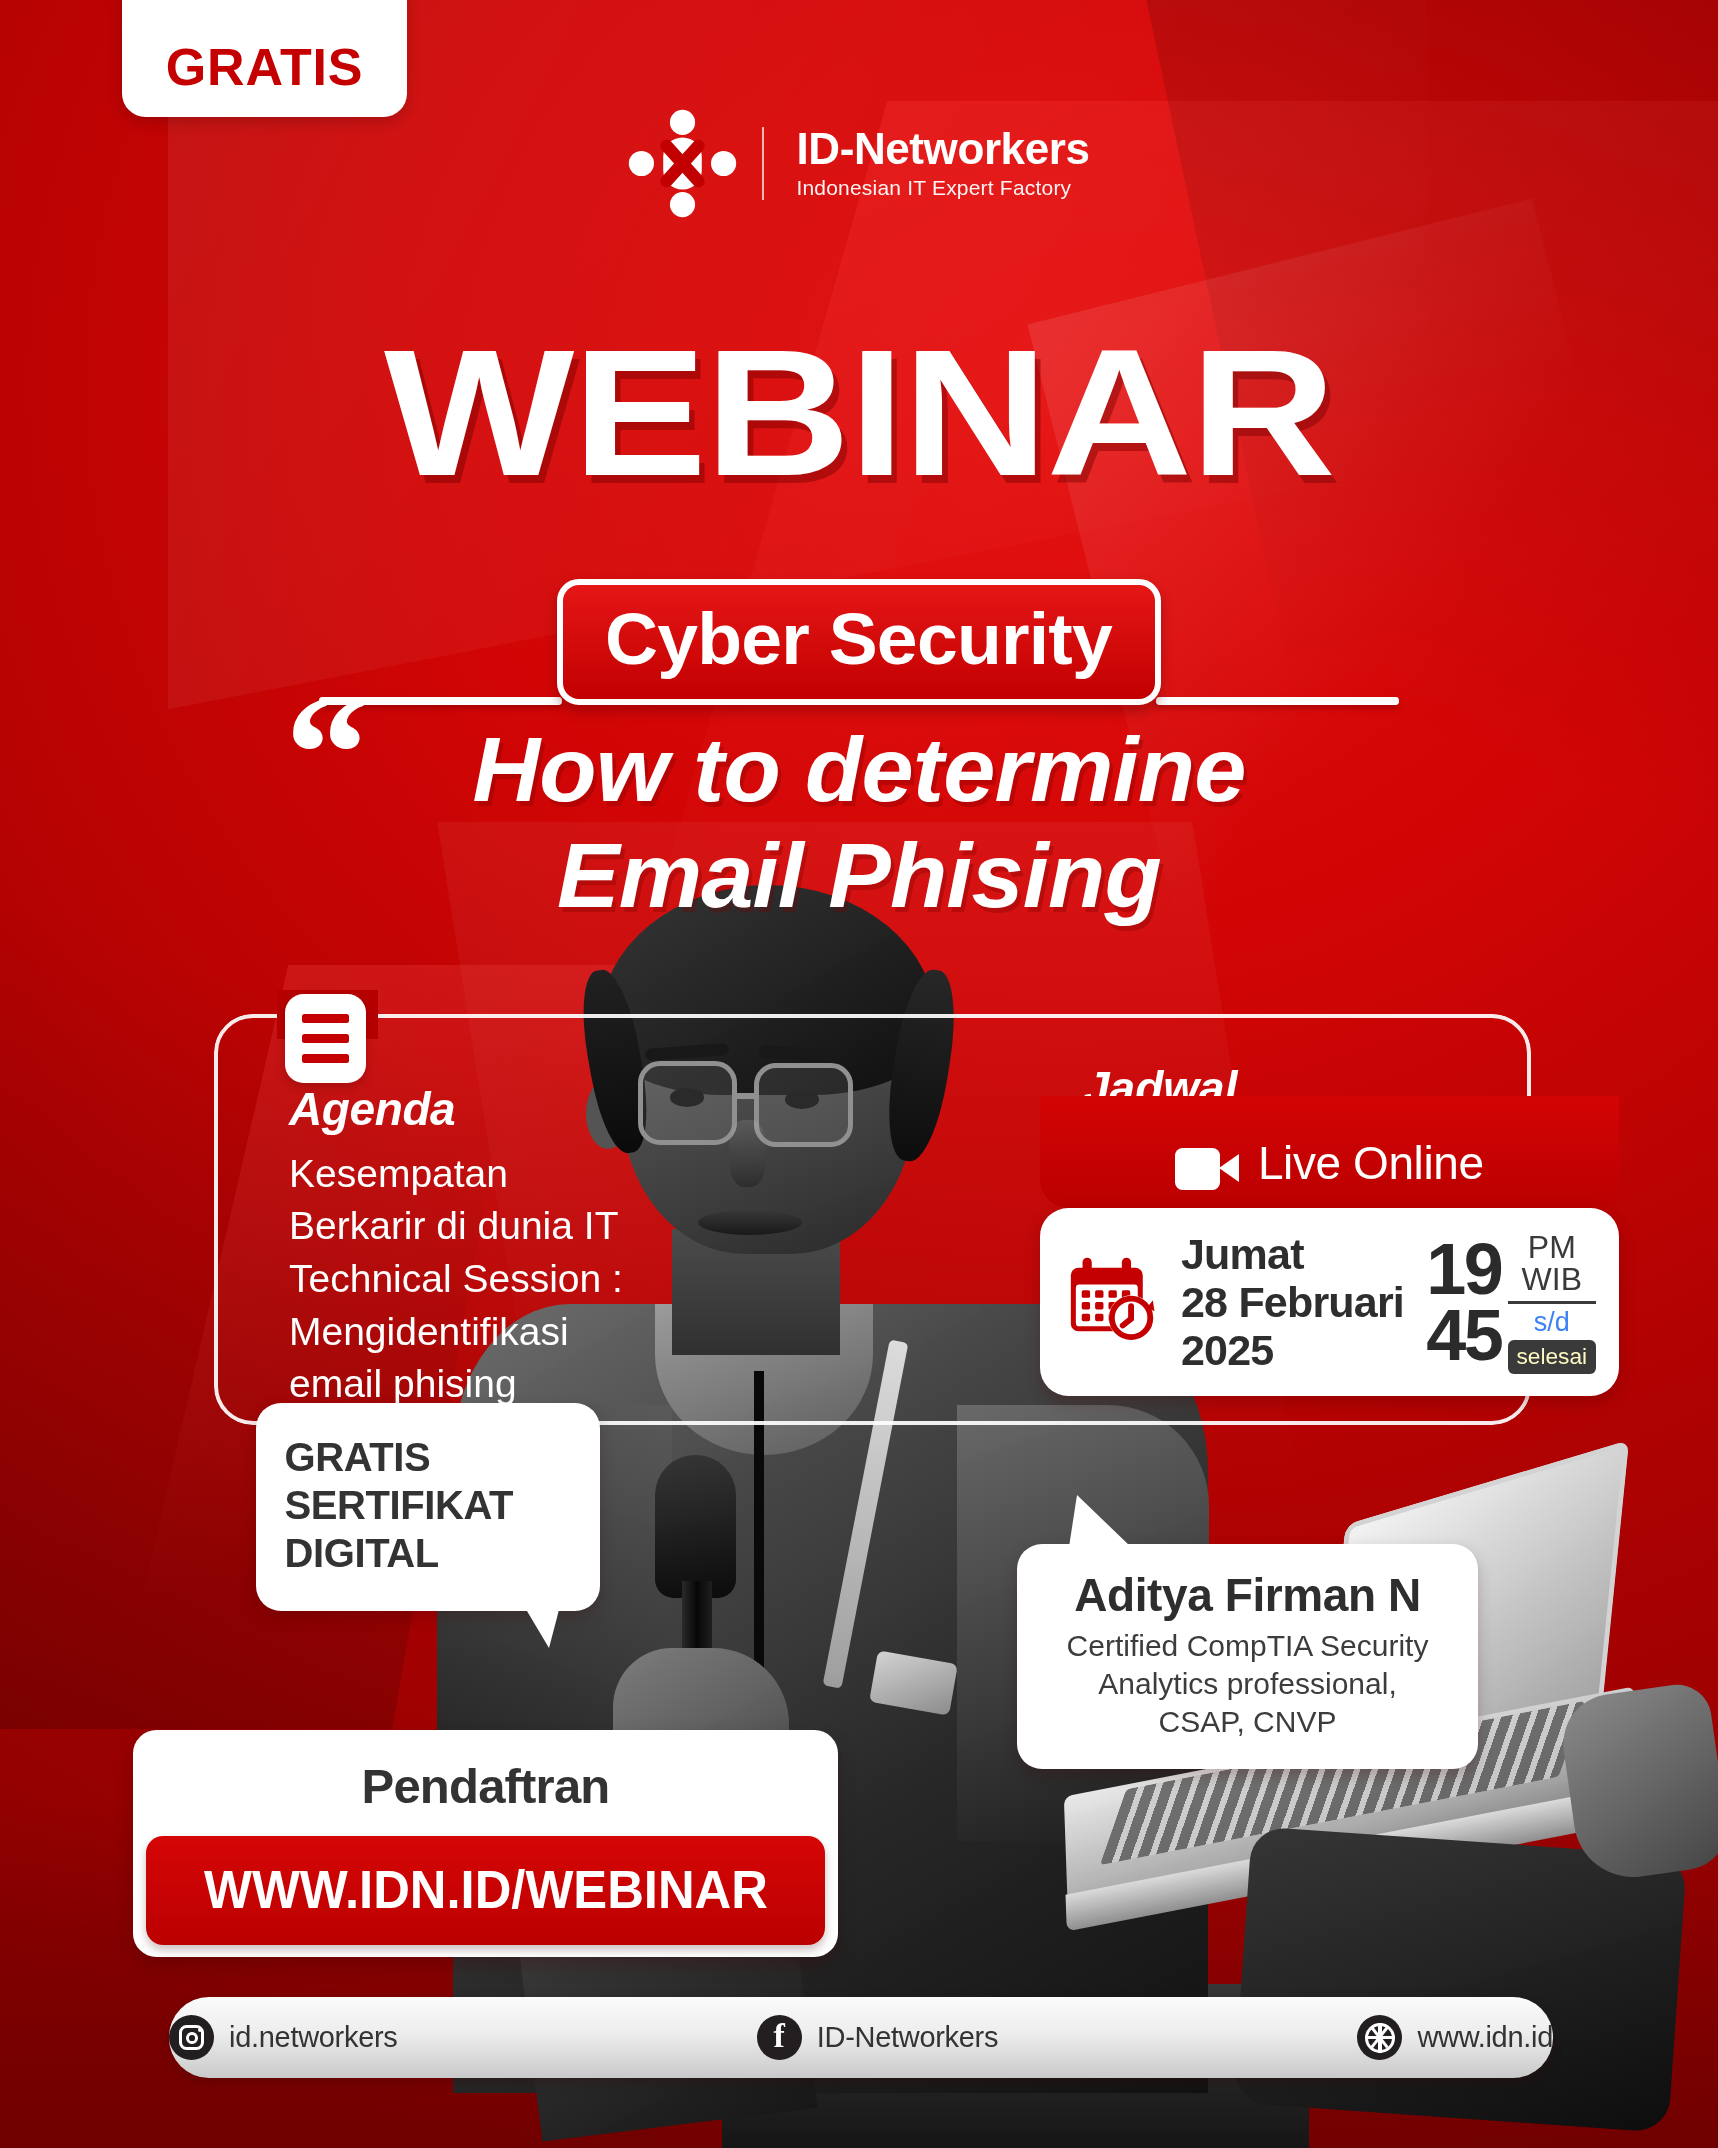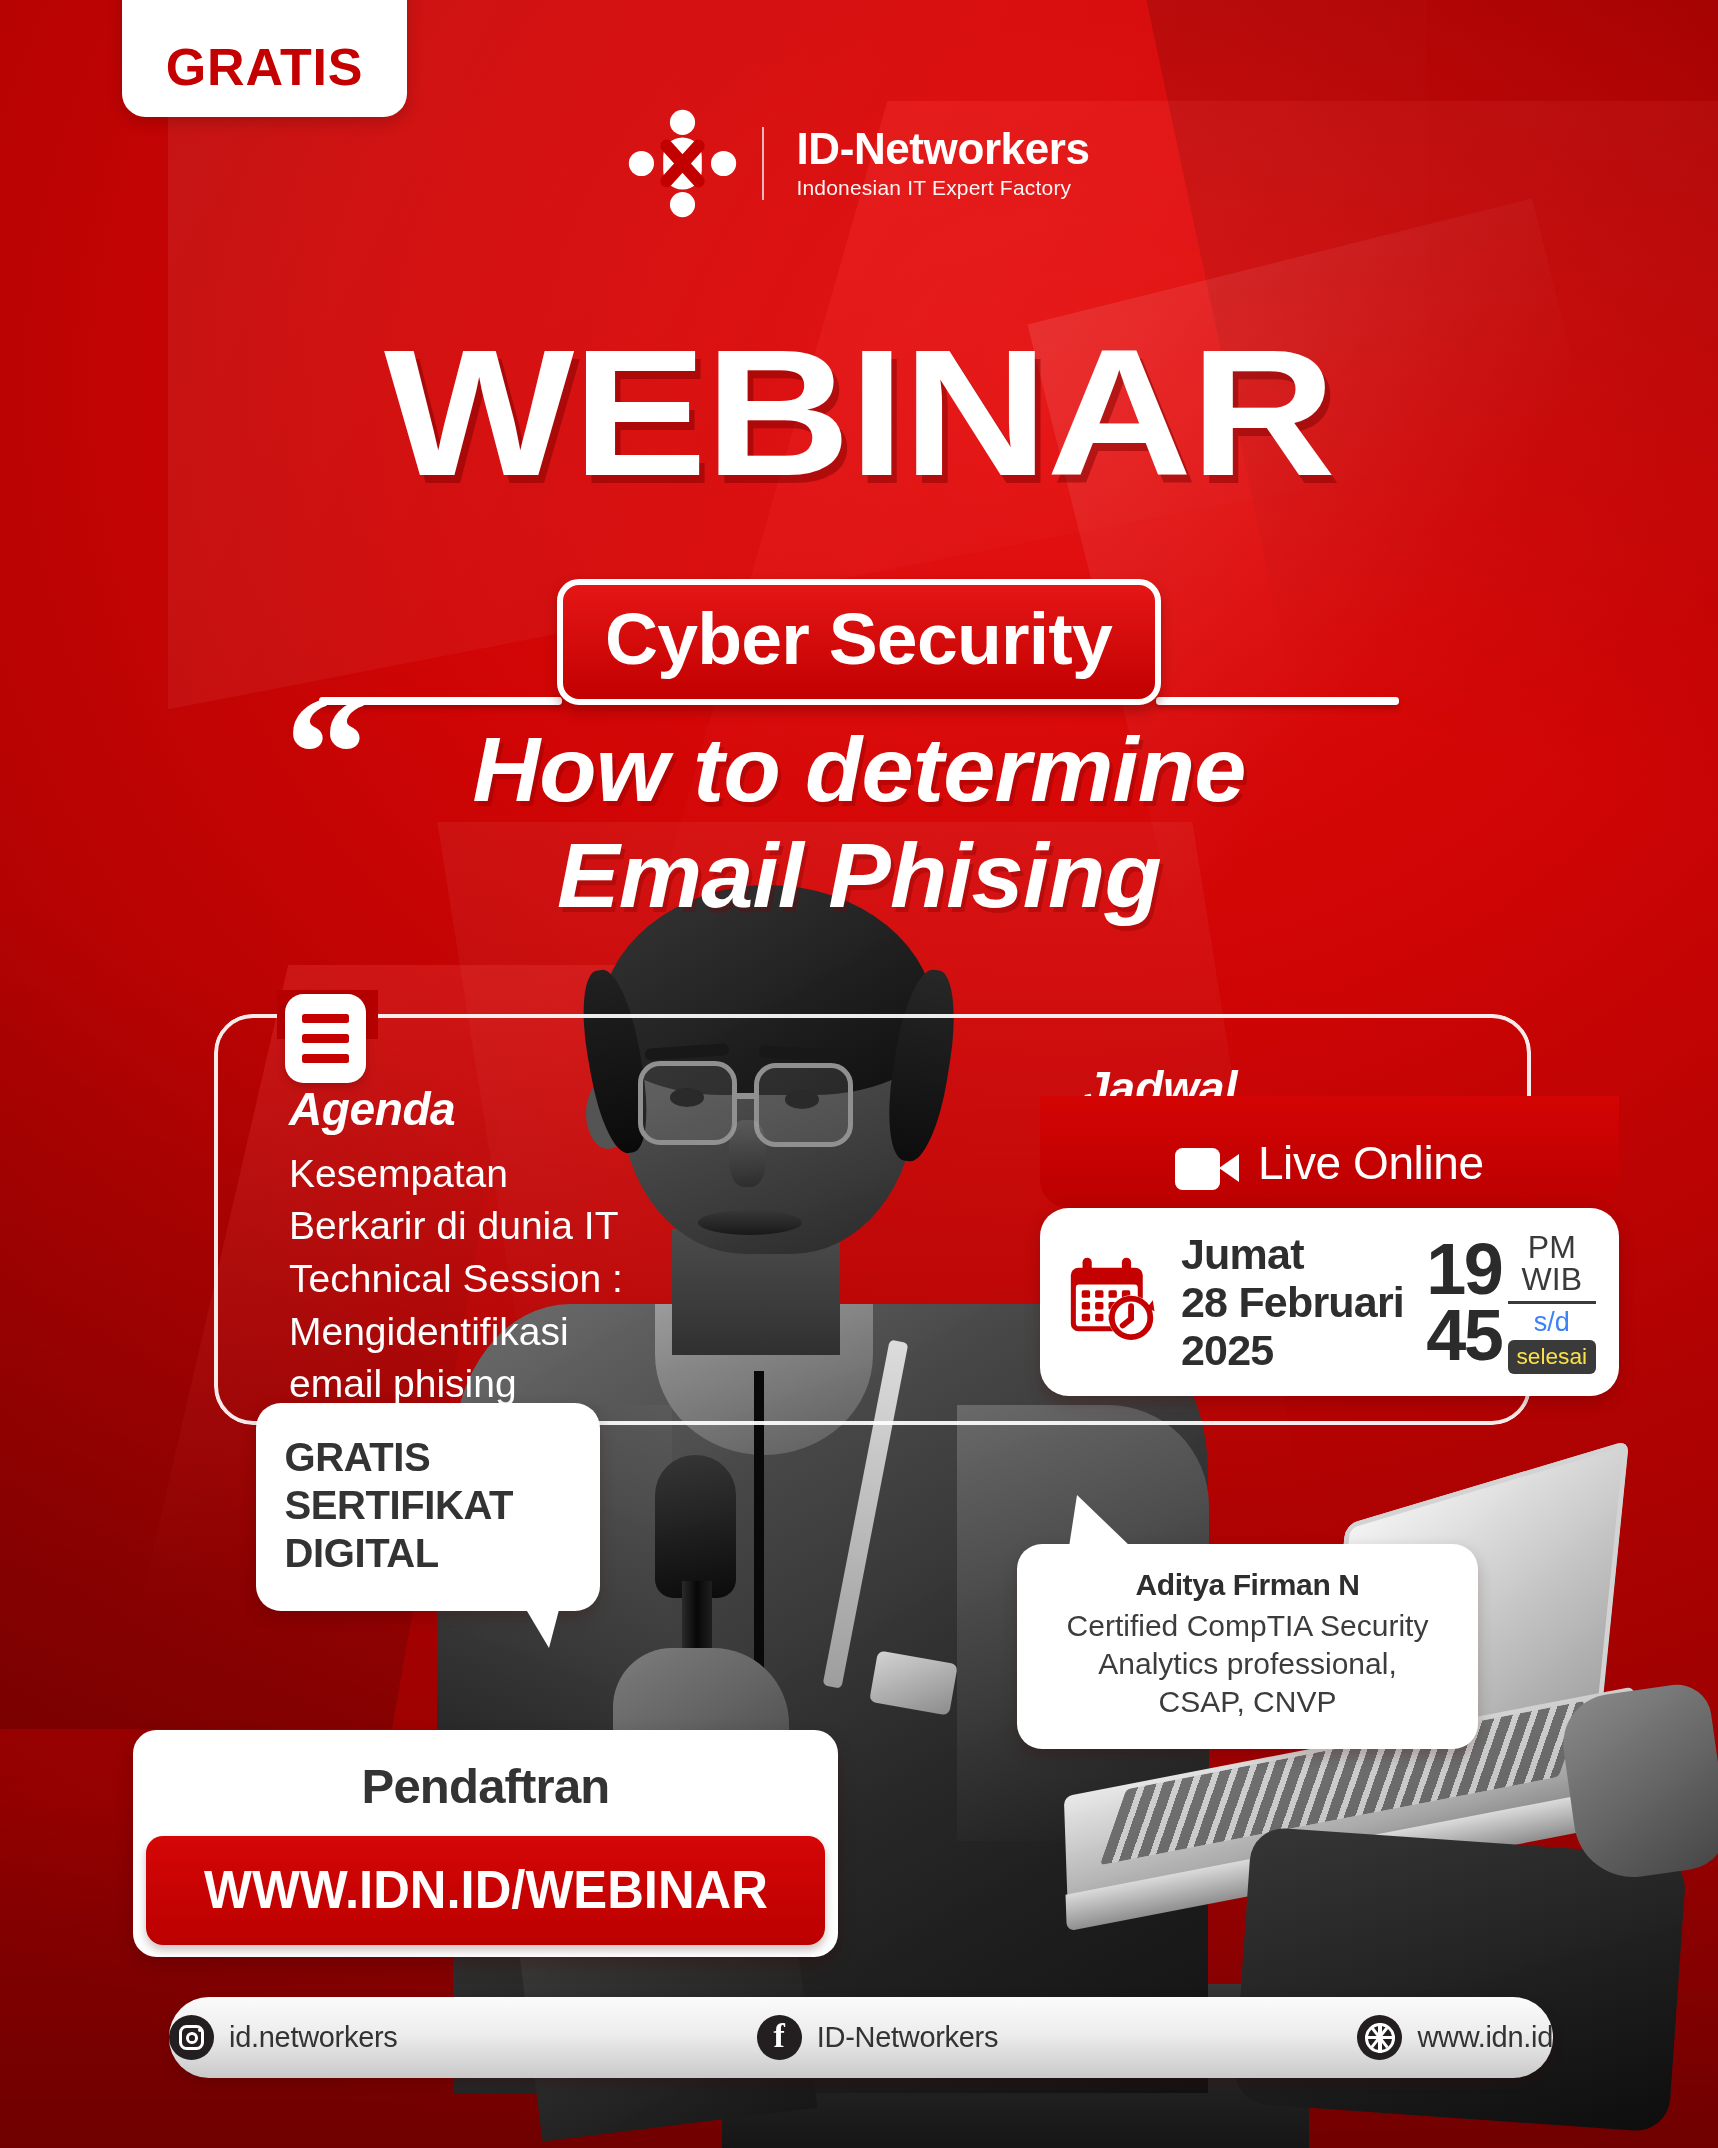--- a/index.html
+++ b/index.html
@@ -238,21 +238,21 @@
   .cal-icon{ width:99px; height:92px; flex:0 0 auto; position:relative; }
   .date-col{ flex:1 1 auto; }
   .date-col div{ font-size:43px; font-weight:bold; color:#2e2e2e; line-height:1.12; letter-spacing:-0.8px; }
   .time-col{ display:flex; align-items:center; gap:6.7px; }
   .time-num{ font-size:72px; font-weight:bold; color:#2b2b2b; line-height:.92; letter-spacing:-2.5px; }
   .time-meta{ text-align:center; }
   .time-meta .pm{ font-size:32px; color:#3a3a3a; line-height:1.02; }
   .time-meta .wib{ font-size:32px; color:#3a3a3a; line-height:1.02; }
   .time-meta .hr{ height:3.4px; background:#3a3a3a; margin:5px 0 3.4px; }
   .time-meta .sd{ font-size:27px; color:#3b82f6; line-height:1.05; }
-  .time-meta .selesai{ display:inline-block; margin-top:4.2px; background:#3a3a3a; color:#fde047;
+  .time-meta .selesai{ display:inline-block; margin-top:4.2px; background:#3a3a3a; color:#fef9c3;
     font-size:22.7px; padding:2.5px 8.4px 4.2px; border-radius:5.9px; }
 
   .live-band{
     margin-top:-28.5px; padding:40px 0 18.5px;
     background:linear-gradient(180deg,#d30404,#bb0000);
     border-radius:0 0 28.5px 28.5px;
     display:flex; align-items:flex-end; justify-content:center; gap:18.5px;
     position:relative; z-index:-1;
   }
   .cam-icon{ width:64px; height:42px; position:relative; }
@@ -266,21 +266,21 @@
     position:absolute; background:#fff; border-radius:25px;
     box-shadow:0 6.7px 15px rgba(60,0,0,.22); z-index:22;
   }
   .bubble-cert{ left:256px; top:1403px; width:344px; padding:30px 28.5px 34px; }
   .bubble-cert .t{ font-size:40px; font-weight:bold; color:#333; line-height:1.2; letter-spacing:-0.4px; }
   .bubble-cert .tail{
     position:absolute; right:40px; bottom:-37px; width:0; height:0;
     border-left:25px solid transparent; border-right:11.7px solid transparent; border-top:42px solid #fff;
   }
   .bubble-speaker{ left:1017px; top:1544px; width:461px; padding:23.5px 25px 27px; text-align:center; }
-  .bubble-speaker .name{ font-size:30px; font-weight:bold; color:#2e2e2e; letter-spacing:-0.4px; margin-bottom:5px; }
+  .bubble-speaker .name{ font-size:46px; font-weight:bold; color:#2e2e2e; letter-spacing:-0.4px; margin-bottom:5px; }
   .bubble-speaker .role{ font-size:30px; color:#3c3c3c; line-height:1.28; }
   .bubble-speaker .tail{
     position:absolute; left:52px; top:-49px; width:0; height:0;
     border-right:54px solid transparent; border-left:8.4px solid transparent; border-bottom:52px solid #fff;
   }
 
   
   .reg{
     position:absolute; left:133px; top:1730px; width:705px; z-index:22;
     background:#fff; border-radius:23.5px; padding:15px 13.4px 11.7px;

